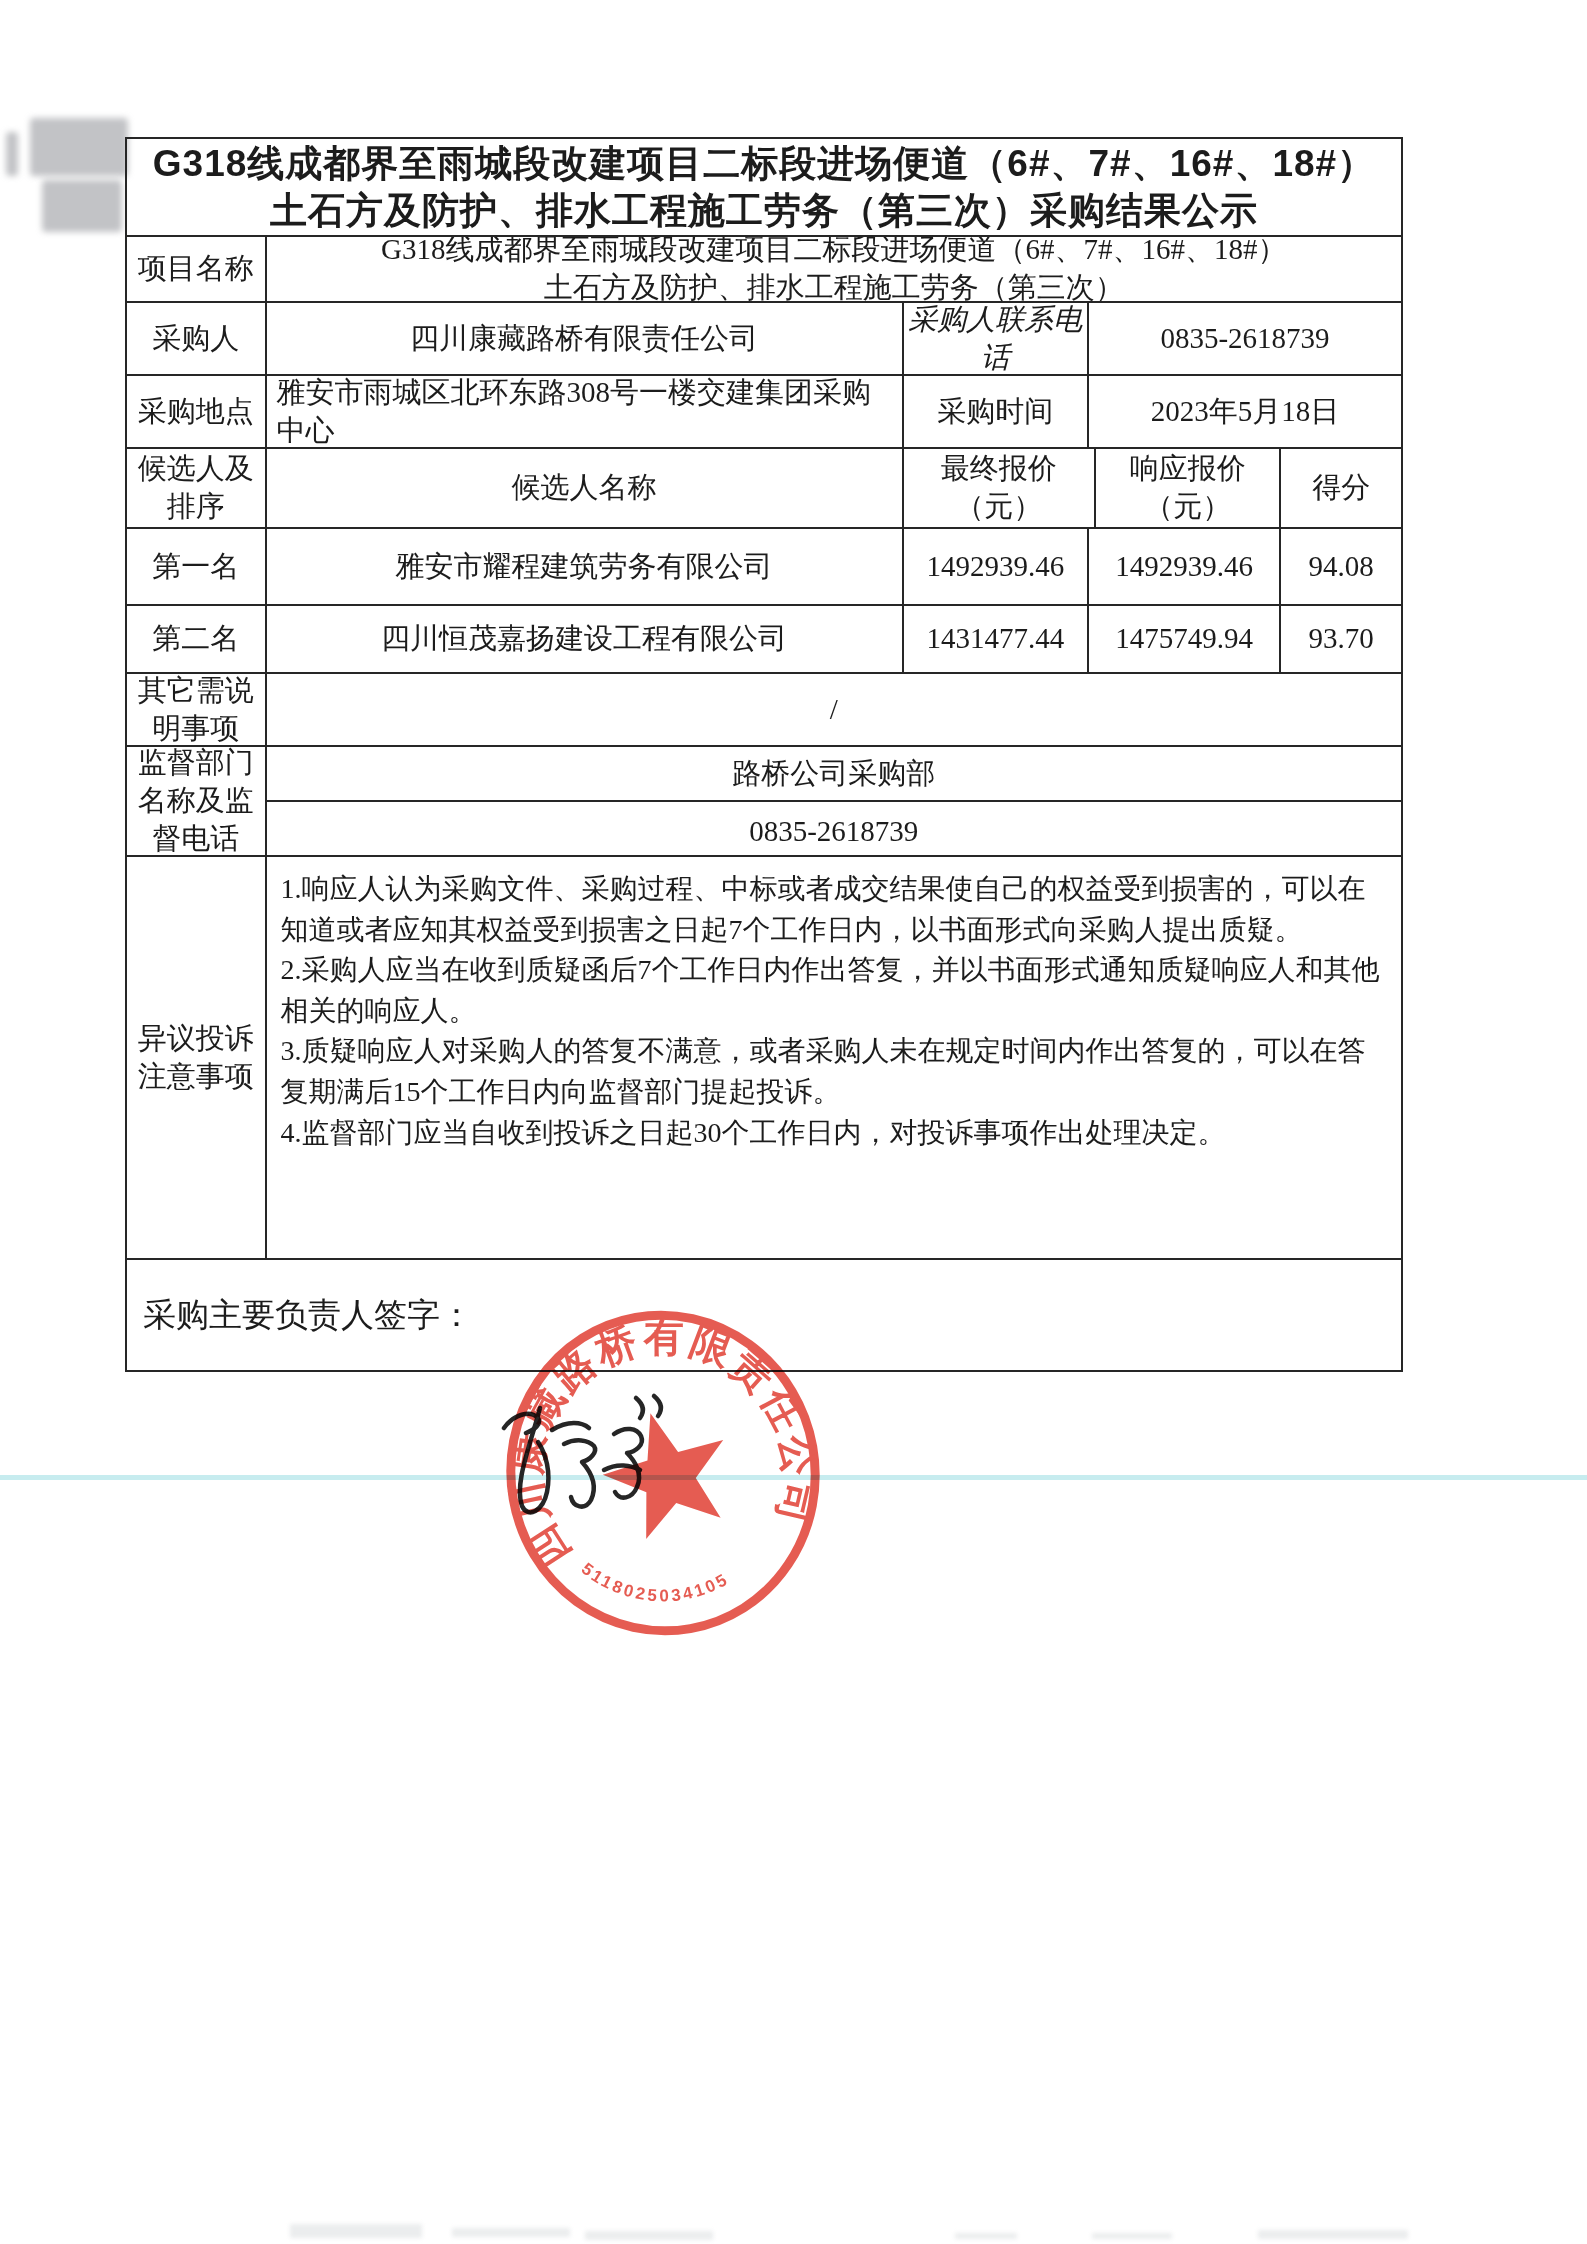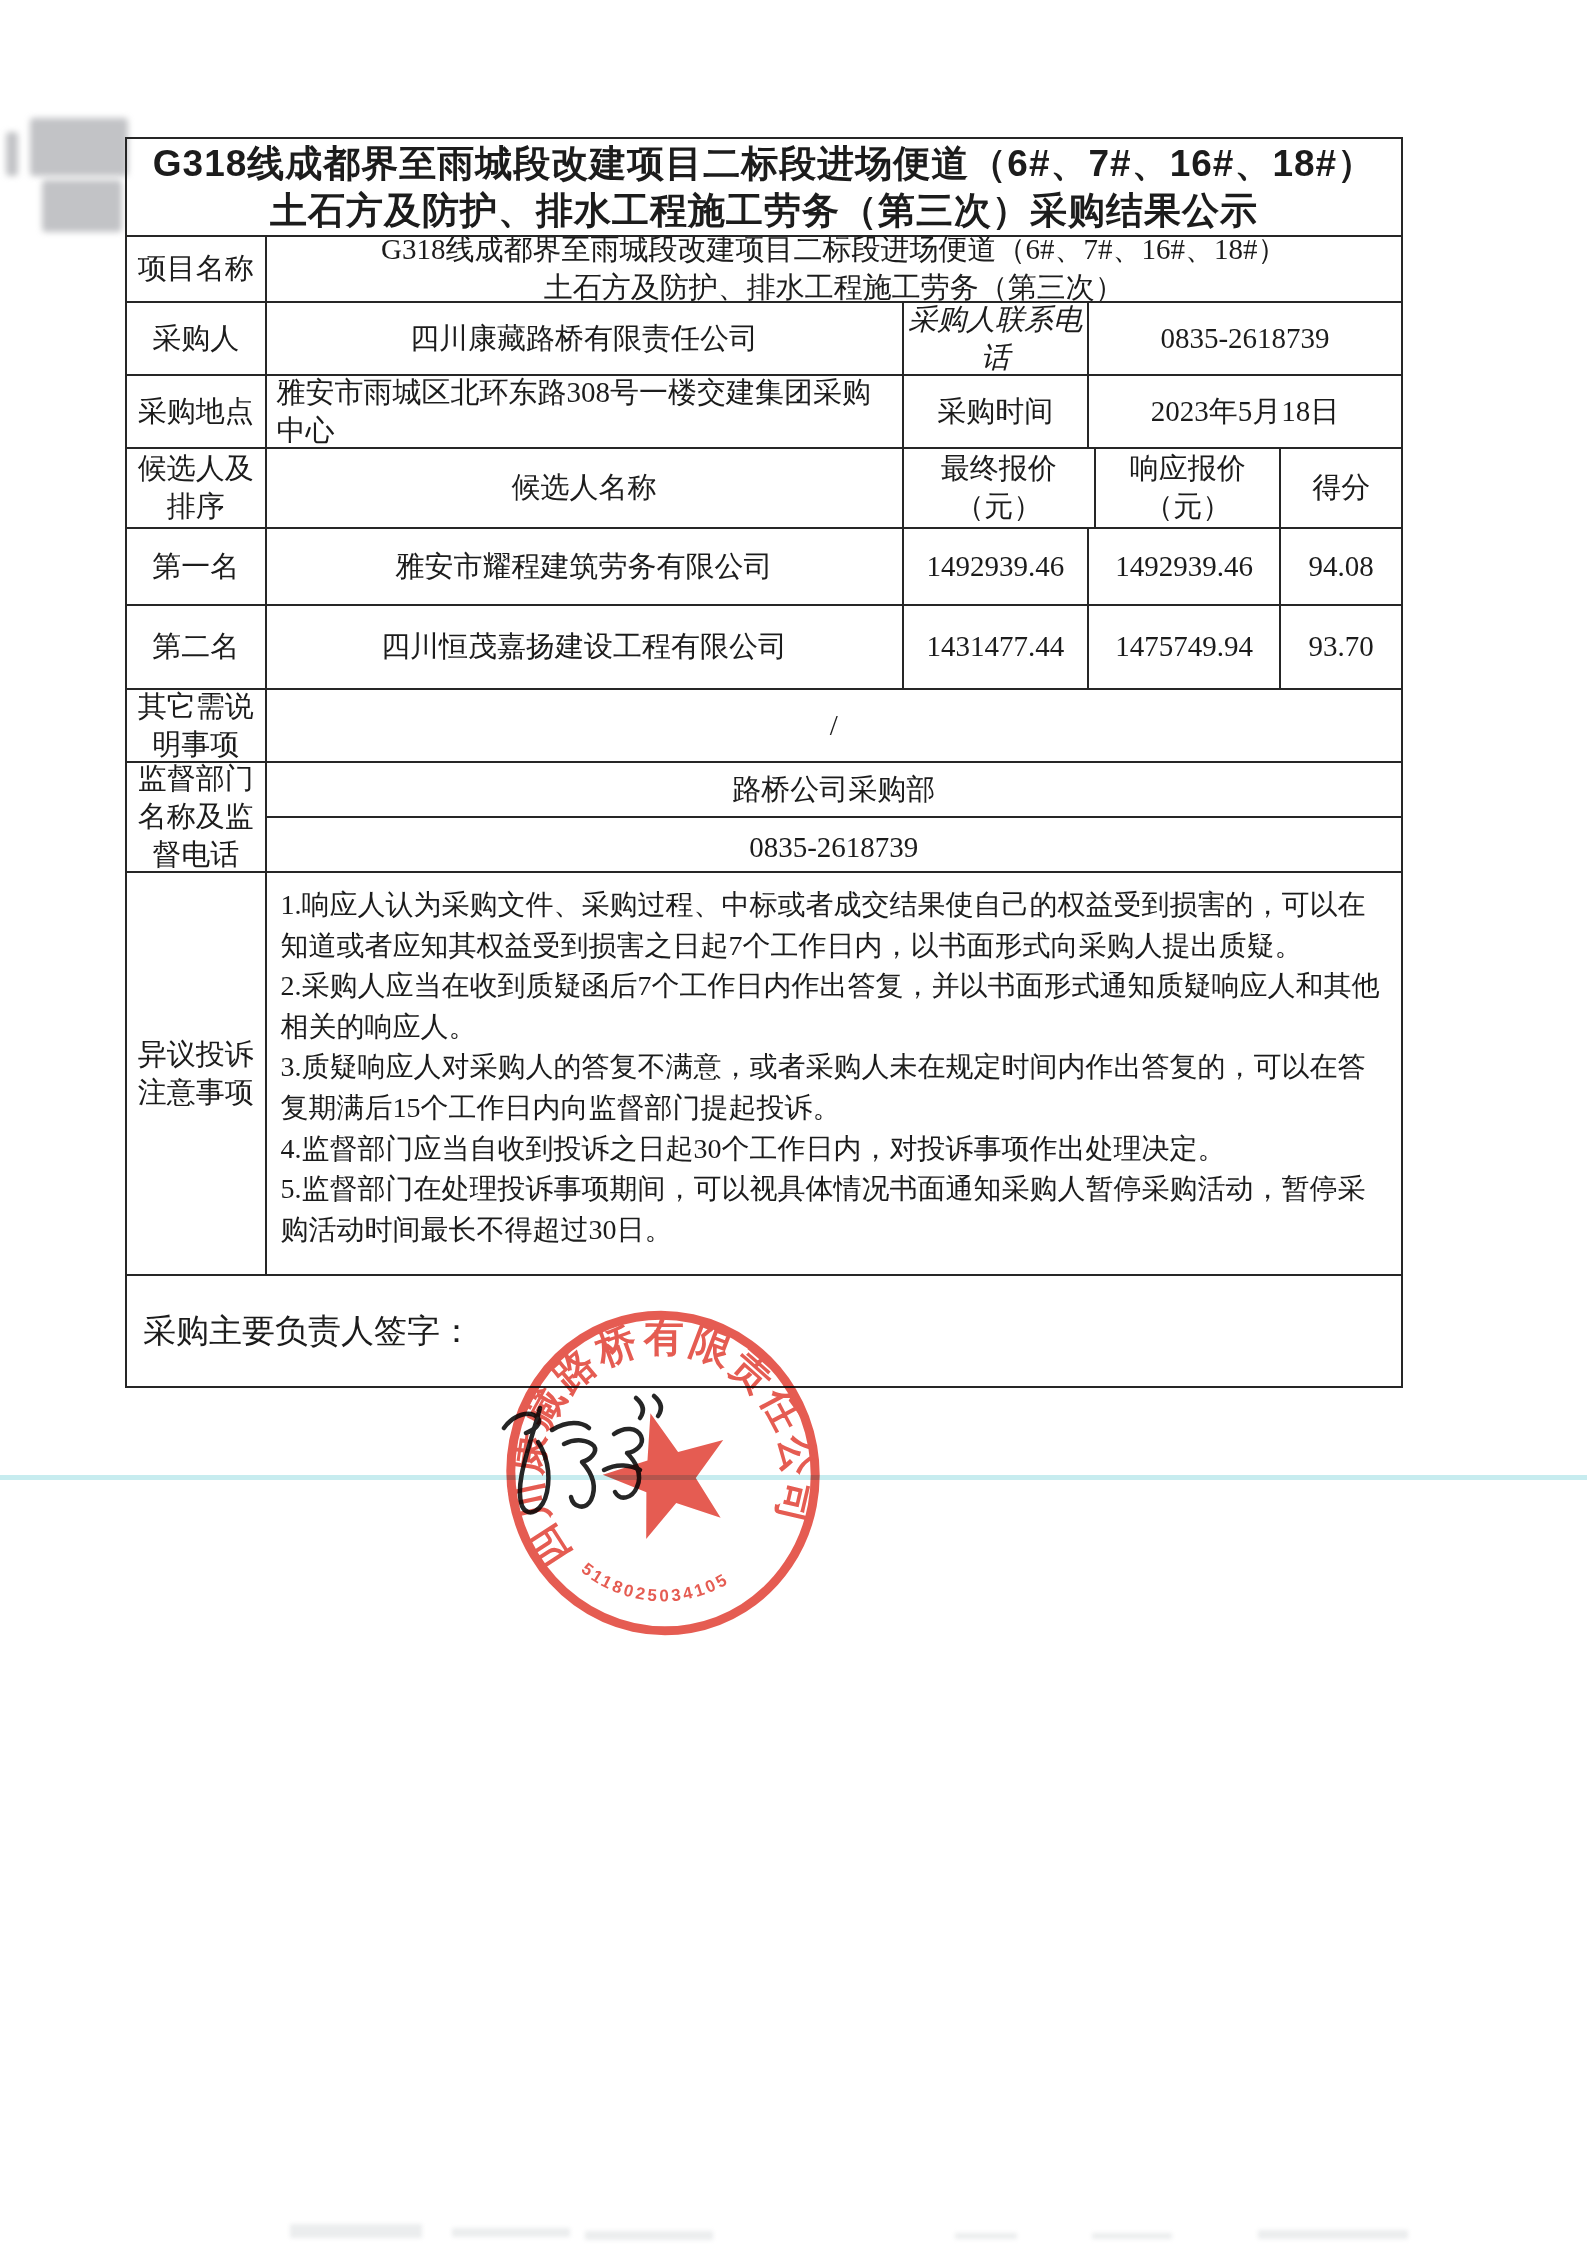--- a/index.html
+++ b/index.html
@@ -56,21 +56,21 @@
   .c-wide{width:1138px;}   
   .c-phone{width:313px;}   
 
   .r-title{height:98px;}
   .r-project{height:66px;}
   .r-purchaser{height:73px;}
   .r-location{height:73px;}
   .r-publicity{height:105px;}
   .r-candhead{height:80px;}
   .r-cand1{height:77px;}
-  .r-cand2{height:84px;}
+  .r-cand2{height:68px;}
   .r-other{height:73px;}
   .r-superv{height:110px;}
   .r-notice{height:403px;}
   .r-sign{height:110px;}
 
   .title-cell{
     flex-direction:column;
     font-family:"Liberation Sans","DejaVu Sans",sans-serif;
     font-weight:700;font-size:37px;line-height:1.28;letter-spacing:1px;
   }
@@ -197,21 +197,20 @@
 
     <div class="row r-notice">
       <div class="cell c-label">
         <span class="narrow4">异议投诉注意事项</span>
       </div>
       <div class="cell last c-wide notice-text">
         <div>1.响应人认为采购文件、采购过程、中标或者成交结果使自己的权益受到损害的，可以在知道或者应知其权益受到损害之日起7个工作日内，以书面形式向采购人提出质疑。</div>
         <div>2.采购人应当在收到质疑函后7个工作日内作出答复，并以书面形式通知质疑响应人和其他相关的响应人。</div>
         <div>3.质疑响应人对采购人的答复不满意，或者采购人未在规定时间内作出答复的，可以在答复期满后15个工作日内向监督部门提起投诉。</div>
         <div>4.监督部门应当自收到投诉之日起30个工作日内，对投诉事项作出处理决定。</div>
-        <div>5.监督部门在处理投诉事项期间，可以视具体情况书面通知采购人暂停采购活动，暂停采购活动时间最长不得超过30日。</div>
       </div>
     </div>
 
     <div class="row r-sign lastrow">
       <div class="cell last sign-cell" style="width:1278px">
         <span>采购主要负责人签字：</span>
       </div>
     </div>
 
   </div>

